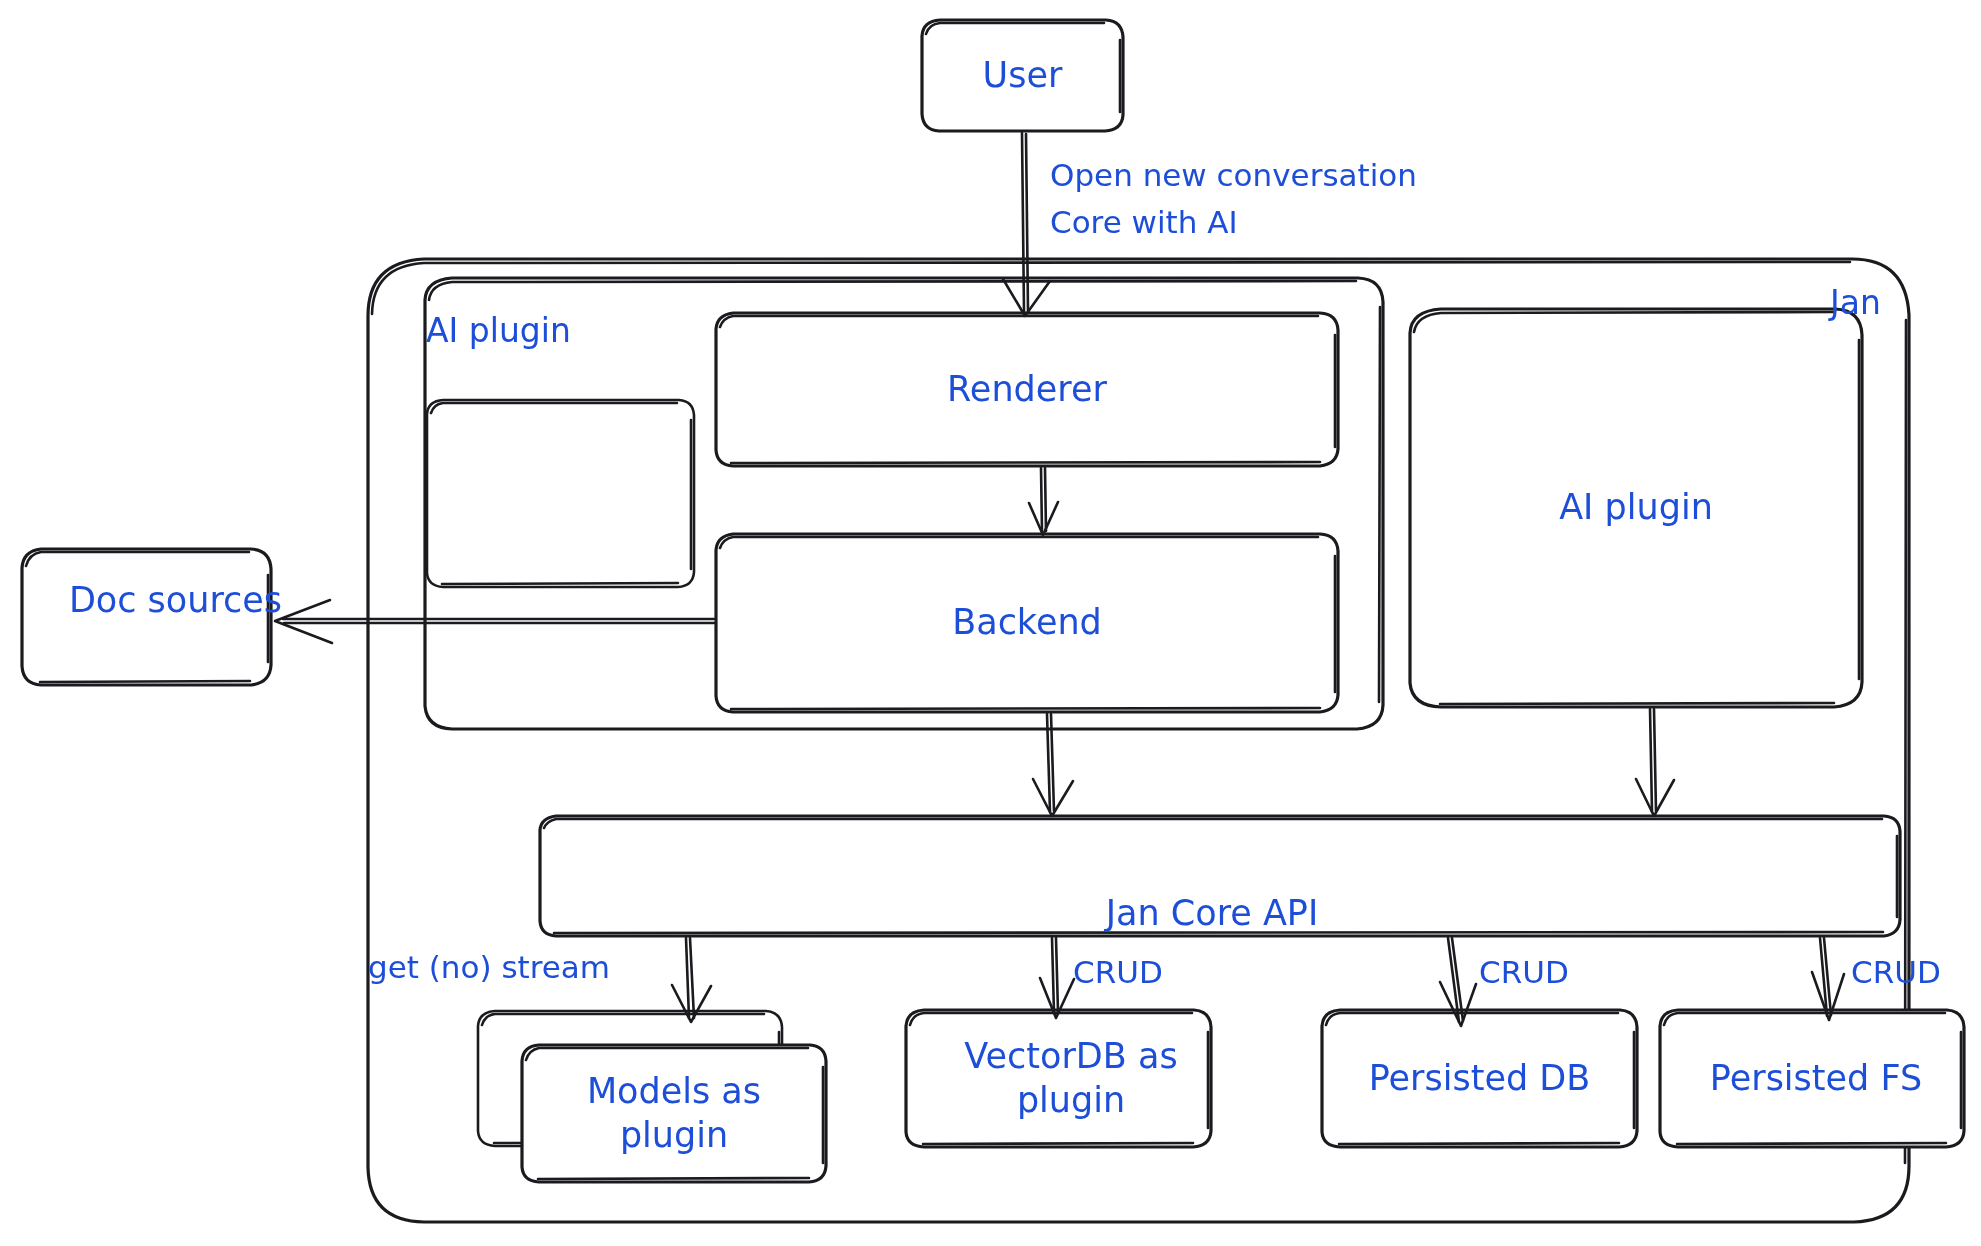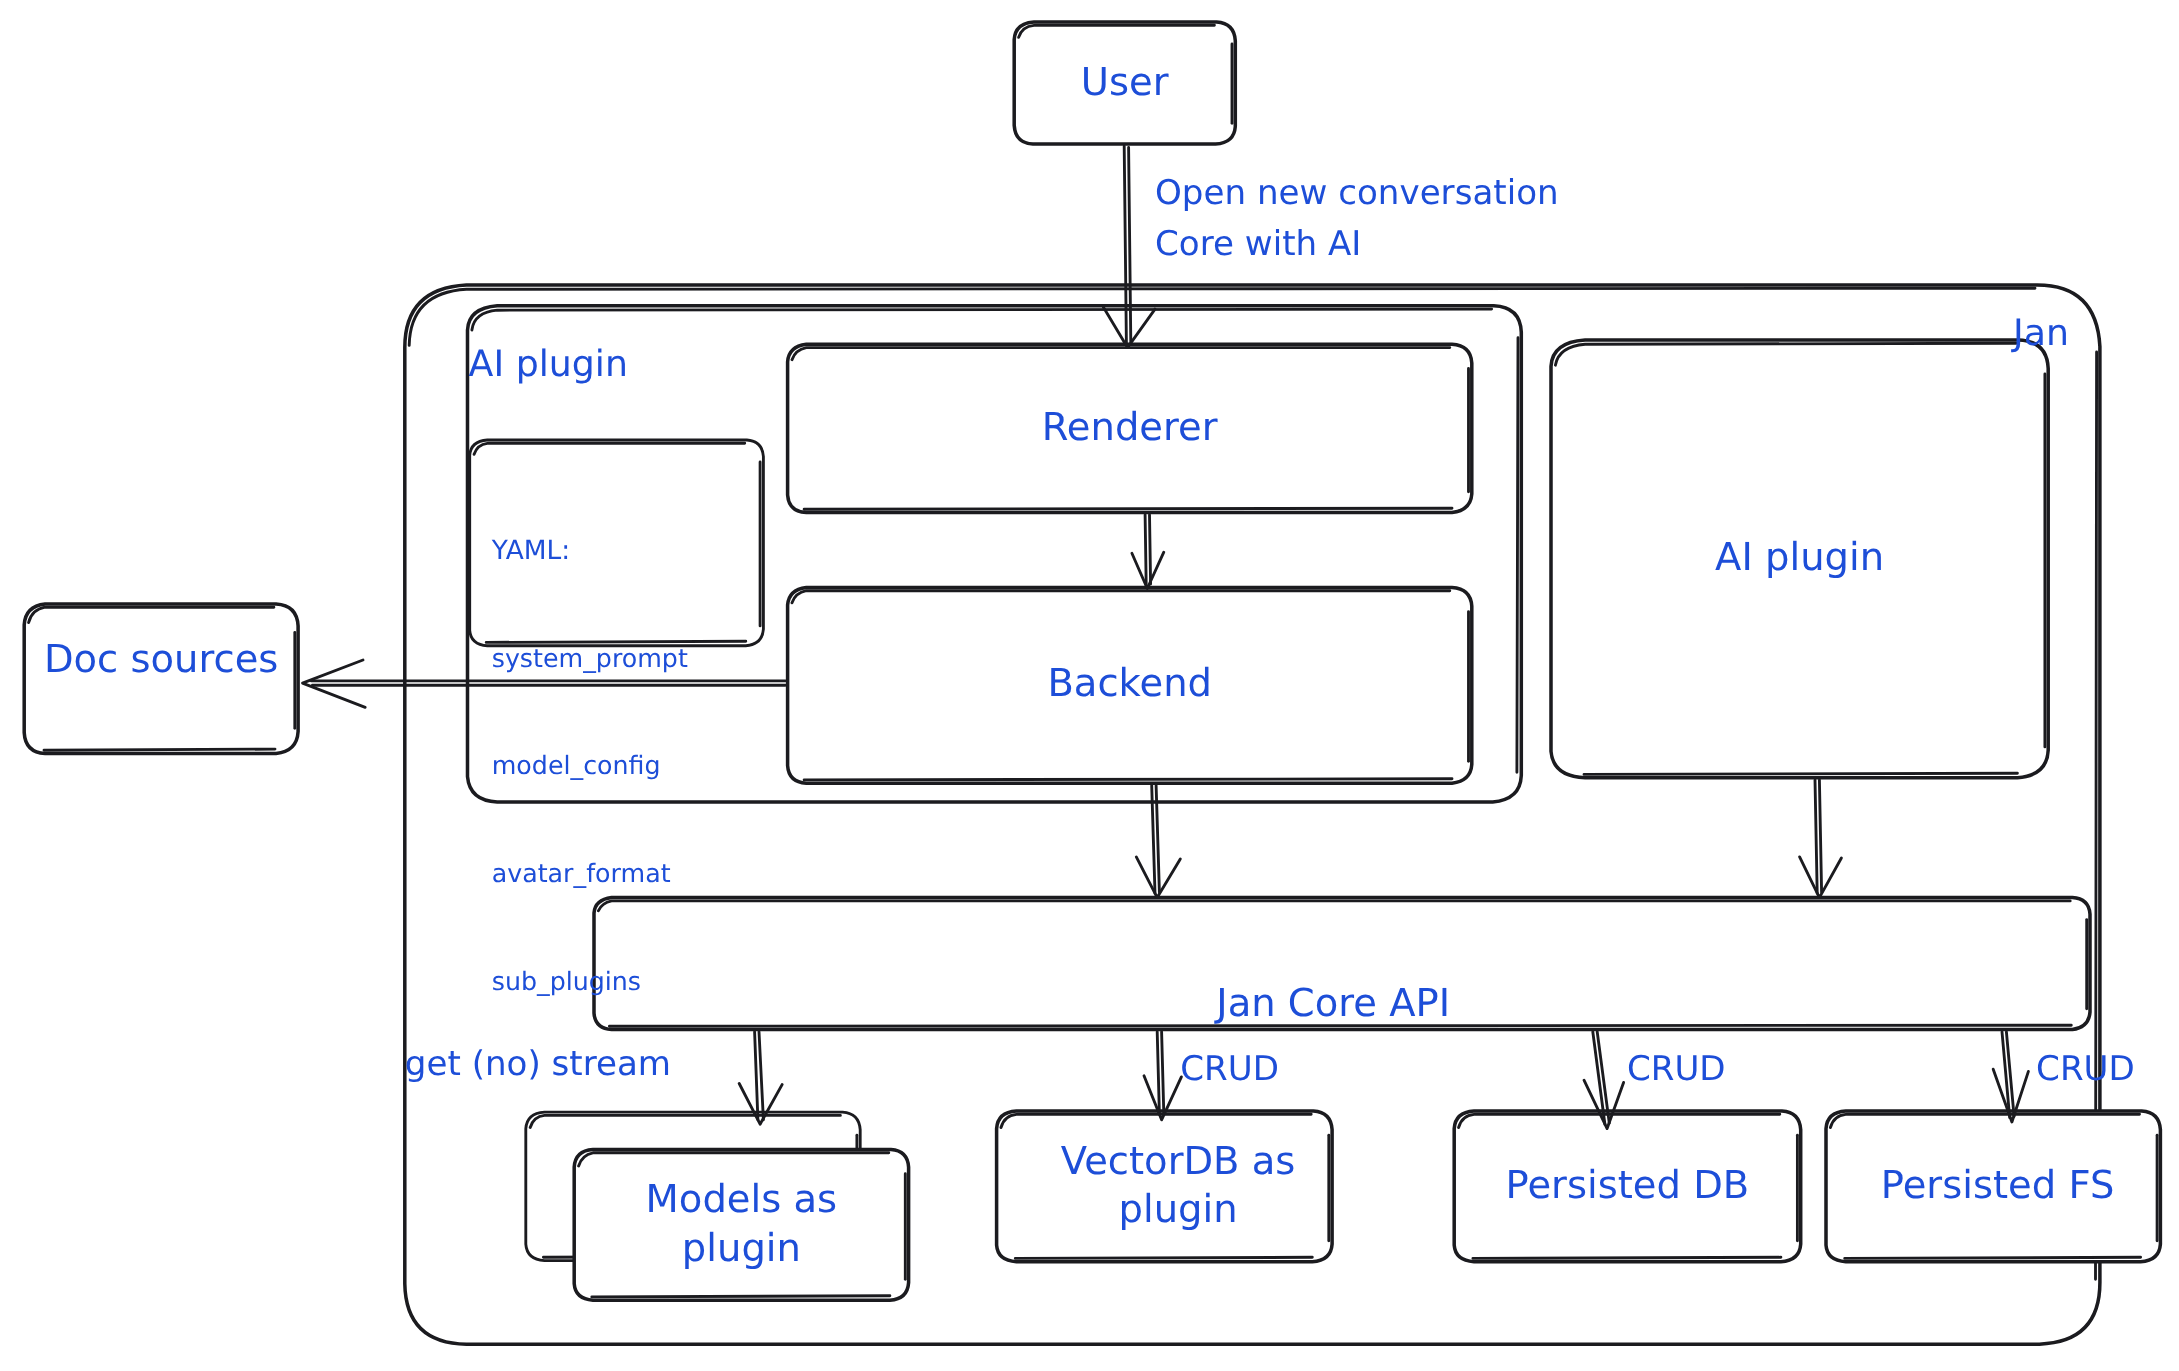--- a/index.html
+++ b/index.html
@@ -182,21 +182,21 @@
   </svg>
 
   <div class="lbl group-tag" style="left:1830px; top:282px;">Jan</div>
 
   <div class="lbl group-tag" style="left:426px; top:310px;">AI plugin</div>
 
   <div class="node" style="left:922px; top:20px; width:201px; height:111px;">
     <div class="lbl node-label" style="position:static;">User</div>
   </div>
 
-  <div class="node" style="left:22px; top:549px; width:249px; height:104px;">
+  <div class="node" style="left:22px; top:549px; width:249px; height:104px;padding-left:29px;">
     <div class="lbl node-label" style="position:static;">Doc sources</div>
   </div>
 
   <div class="node" style="left:716px; top:313px; width:622px; height:153px;">
     <div class="lbl node-label" style="position:static;">Renderer</div>
   </div>
 
   <div class="node" style="left:716px; top:534px; width:622px; height:178px;">
     <div class="lbl node-label" style="position:static;">Backend</div>
   </div>
@@ -218,27 +218,20 @@
   </div>
 
   <div class="node" style="left:1322px; top:1010px; width:315px; height:137px;">
     <div class="lbl node-label" style="position:static;">Persisted DB</div>
   </div>
 
   <div class="node" style="left:1660px; top:1010px; width:312px; height:137px;border-radius:25px;">
     <div class="lbl node-label" style="position:static;">Persisted FS</div>
   </div>
 
-  <div class="lbl yaml-text" style="left:447px; top:418px;">
-    <div class="yaml-head">YAML:</div>
-    <div>system_prompt</div>
-    <div>model_config</div>
-    <div>avatar_format</div>
-    <div>sub_plugins</div>
-  </div>
 
   <div class="lbl edge-label" style="left:1050px; top:156px;">Open new conversation</div>
   <div class="lbl edge-label" style="left:1050px; top:203px;">Core with AI</div>
 
   <div class="lbl edge-label" style="left:368px; top:948px;">get (no) stream</div>
 
   <div class="lbl edge-label" style="left:1073px; top:953px;">CRUD</div>
   <div class="lbl edge-label" style="left:1479px; top:953px;">CRUD</div>
   <div class="lbl edge-label" style="left:1851px; top:953px;">CRUD</div>
 

